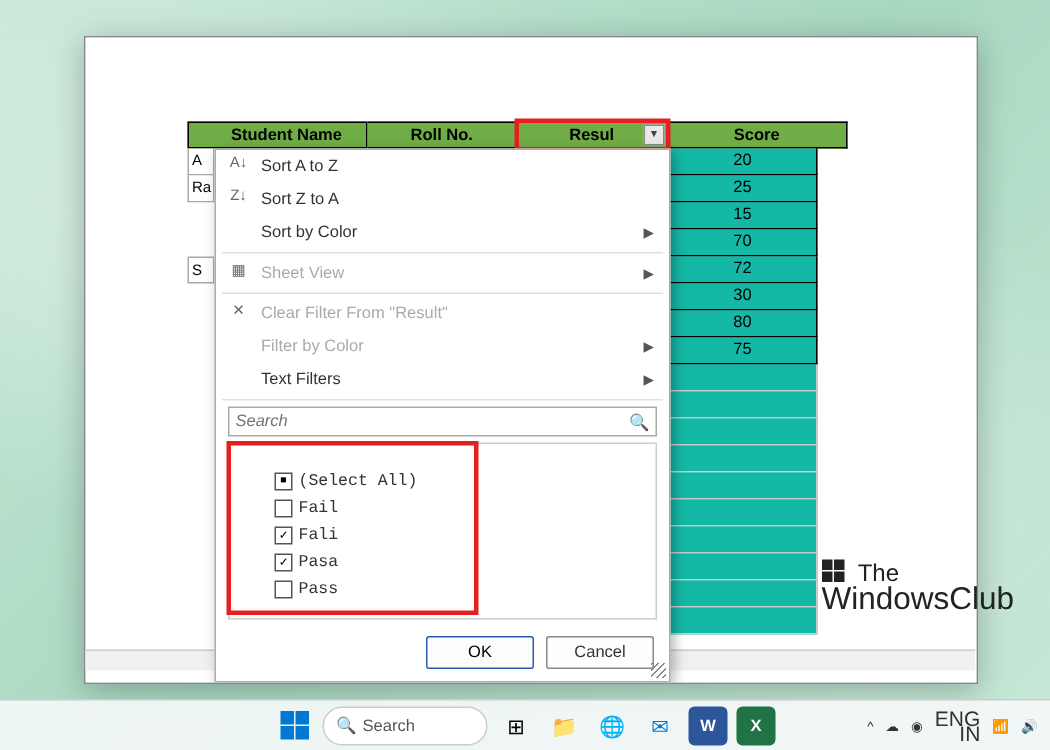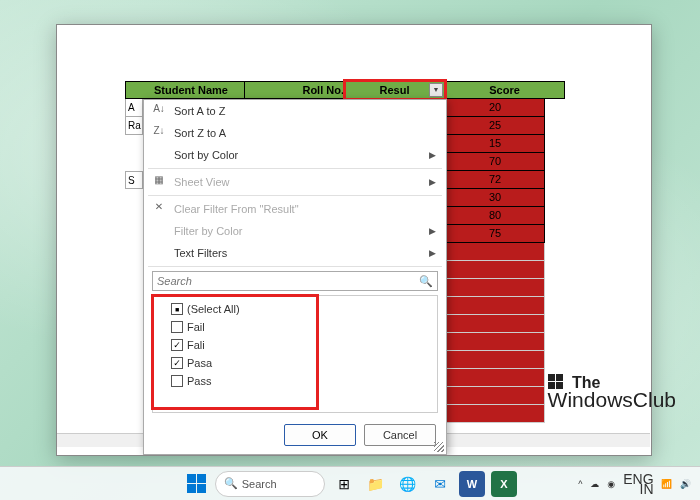--- a/index.html
+++ b/index.html
@@ -55,21 +55,21 @@
     border: 1px solid #000;
     border-left: none;
     font-weight: bold;
     text-align: center;
     line-height: 16px;
     font-size: 11px;
     position: relative;
   }
   .hcell:first-child { border-left: 1px solid #000; padding-left: 12px; }
   .hcell.student { width: 120px; }
-  .hcell.roll { width: 100px; text-align: right; }
+  .hcell.roll { width: 100px; }
   .hcell.result { width: 100px; }
   .hcell.score { width: 120px; }
   .filter-btn {
     position: absolute; right: 1px; top: 1px;
     width: 14px; height: 14px;
     background: #e8e8e8;
     border: 1px solid #888;
     font-size: 7px; line-height: 12px;
     text-align: center;
     color: #444;
@@ -98,21 +98,21 @@
   .score-col {
     position: absolute;
     left: 388px; top: 74px;
   }
   .sc {
     width: 100px; height: 18px;
     border: 1px solid #000;
     border-top: none;
     text-align: center;
     line-height: 17px;
-    background: #b91c1c;
+    background: #14b8a6;
   }
   
   .filter-menu {
     position: absolute;
     left: 86px; top: 74px;
     width: 304px; height: 356px;
     background: #fff;
     border: 1px solid #aaa;
     box-shadow: 2px 2px 8px rgba(0,0,0,0.3);
     z-index: 10;
@@ -153,22 +153,23 @@
     font-style: italic;
     background: transparent;
   }
   .search-box .sicon {
     color: #2a5caa; font-size: 11px;
   }
   .check-area {
     margin: 2px 8px;
     border: 1px solid #ccc;
     height: 118px;
-    padding: 4px;
-    position: relative;
+    padding: 16px;
+    position: relative;
+    font-family: Liberation Mono, monospace;
   }
   .check-row {
     display: flex; align-items: center;
     height: 18px;
     padding-left: 14px;
     gap: 4px;
   }
   .cbox {
     width: 12px; height: 12px;
     border: 1px solid #555;
@@ -208,21 +209,21 @@
     background: repeating-linear-gradient(135deg, #888 0 1px, transparent 1px 3px);
   }
   
   .watermark {
     position: absolute;
     right: 24px; bottom: 88px;
     color: #222;
     z-index: 20;
     font-family: 'Segoe UI', Arial, sans-serif;
   }
-  .watermark .l1 { font-size: 16px; font-weight: 700; }
+  .watermark .l1 { font-size: 16px; font-weight: 400; }
   .watermark .l2 { font-size: 21px; font-weight: 400; margin-top: -4px; }
   .watermark .win-icon {
     display: inline-block; width: 16px; height: 16px;
     vertical-align: -2px; margin-right: 4px;
   }
   .watermark .win-icon span {
     display: block; float: left;
     width: 7px; height: 7px; background: #222; margin: 0 1px 1px 0;
   }
   

